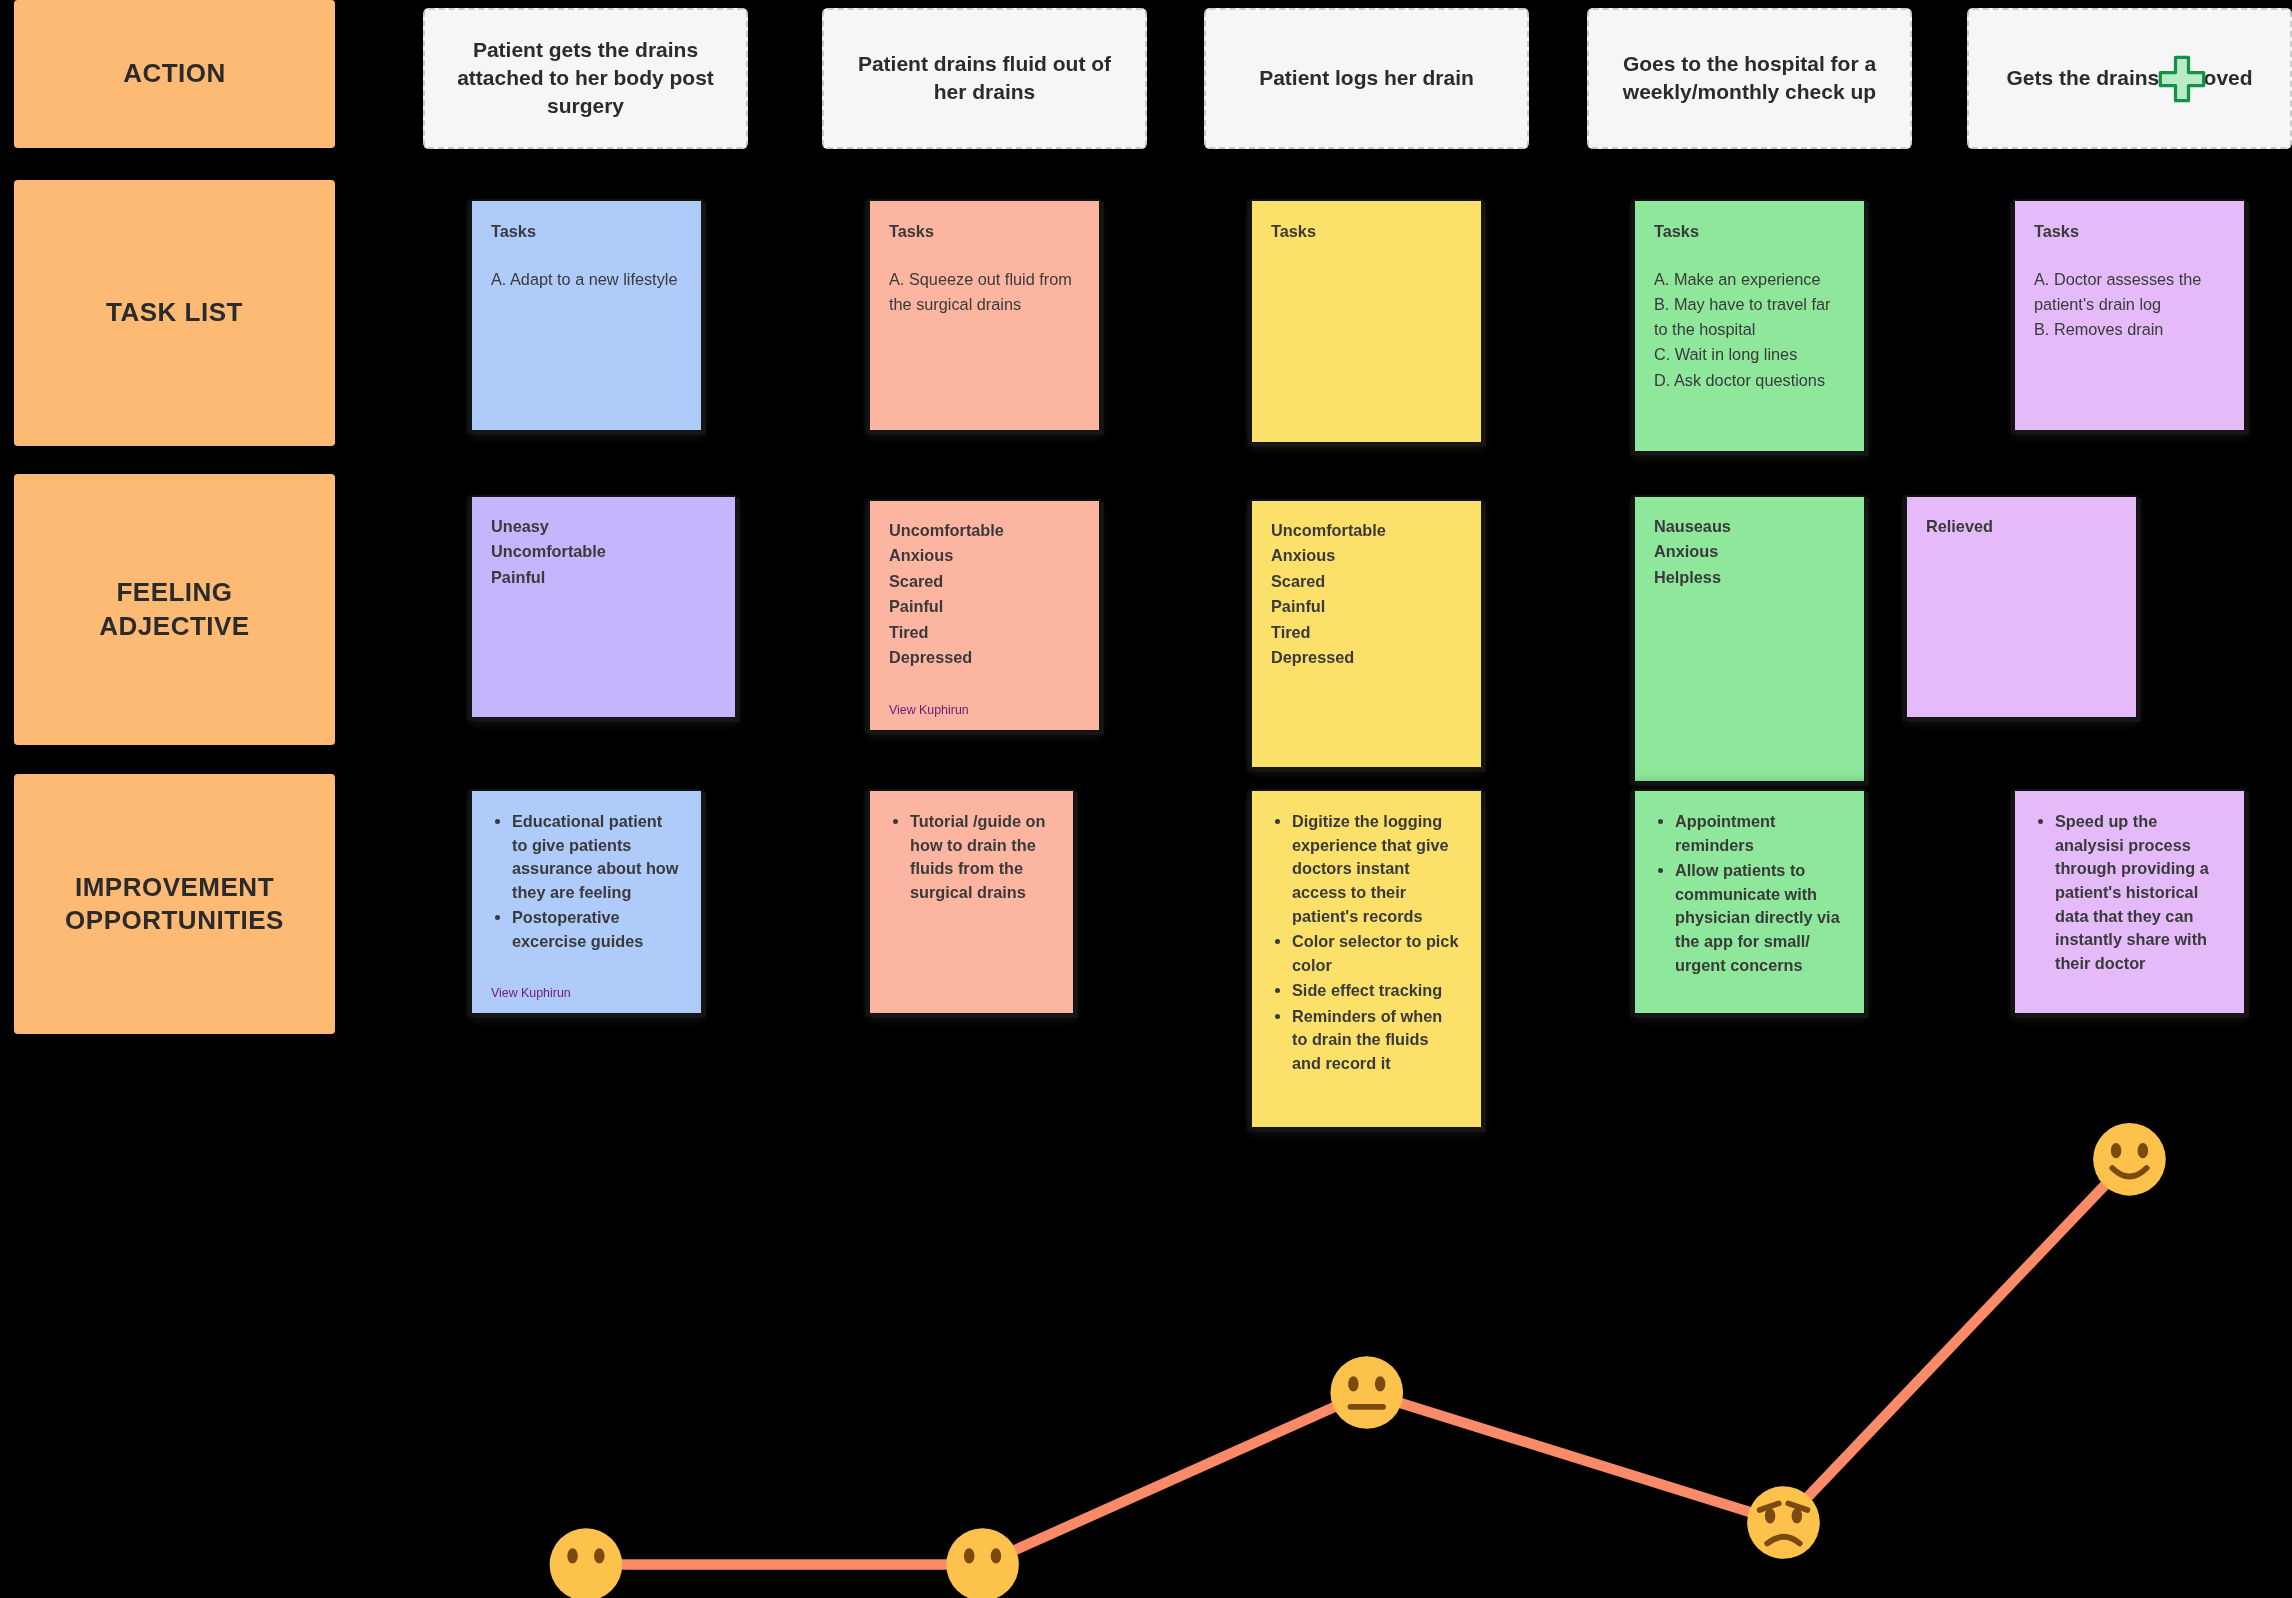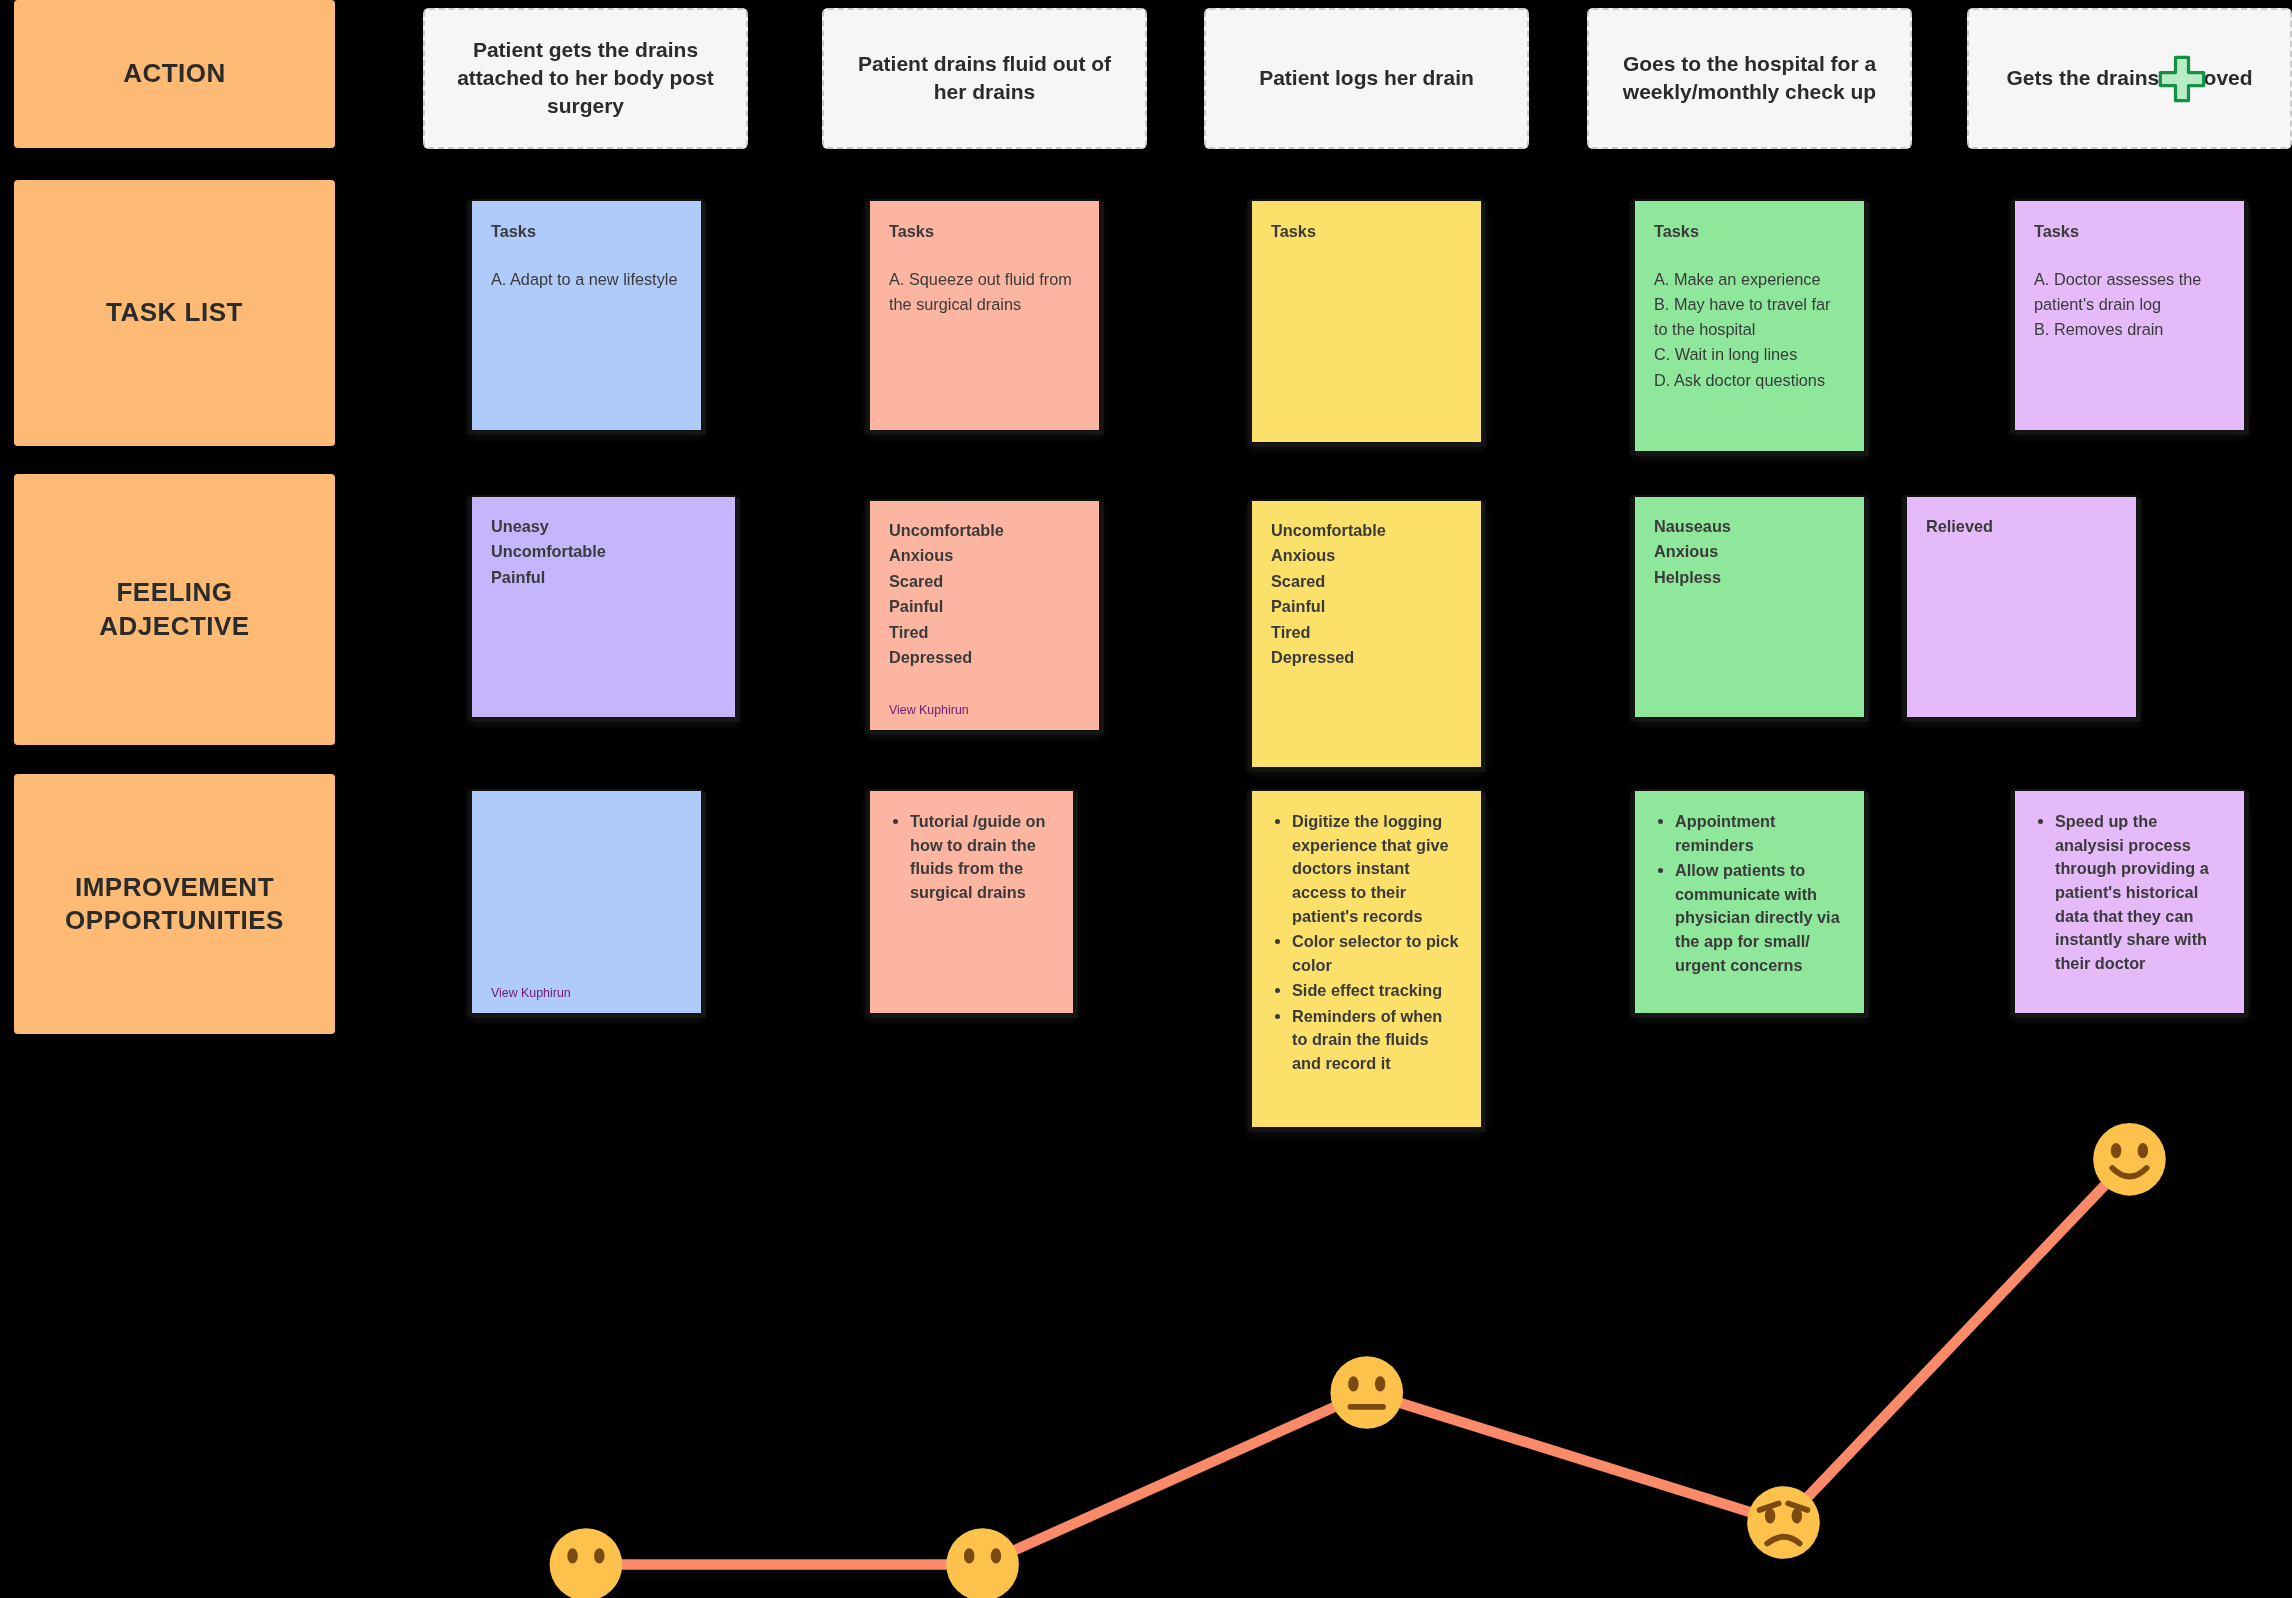--- a/index.html
+++ b/index.html
@@ -208,35 +208,39 @@
   <div class="feel-list">
     <div>Uncomfortable</div>
     <div>Anxious</div>
     <div>Scared</div>
     <div>Painful</div>
     <div>Tired</div>
     <div>Depressed</div>
   </div>
 </div>
 
-<div class="sticky" style="left:1635px; top:497px; width:229px; height:220px; background:#8ee79b; padding-top:17px;">
+<div class="sticky" style="left:1635px; top:497px; width:229px; height:284px; background:#8ee79b; padding-top:17px;">
   <div class="feel-list">
     <div>Nauseaus</div>
     <div>Anxious</div>
     <div>Helpless</div>
   </div>
 </div>
 
 <div class="sticky" style="left:1907px; top:497px; width:229px; height:220px; background:#e4baf9; padding-top:17px;">
   <div class="feel-list">
     <div>Relieved</div>
   </div>
 </div>
 
 <div class="sticky" style="left:472px; top:791px; width:229px; height:222px; background:#aecbfa; padding-top:19px;">
+  <ul class="bullets">
+    <li>Educational patient to give patients assurance about how they are feeling</li>
+    <li>Postoperative excercise guides</li>
+  </ul>
   <div class="view-note">View Kuphirun</div>
 </div>
 
 <div class="sticky" style="left:870px; top:791px; width:203px; height:222px; background:#fcb5a1; padding-top:19px;">
   <ul class="bullets">
     <li>Tutorial /guide on how to drain the fluids from the surgical drains</li>
   </ul>
 </div>
 
 <div class="sticky" style="left:1252px; top:791px; width:229px; height:336px; background:#fbe06a; padding-top:19px;">

